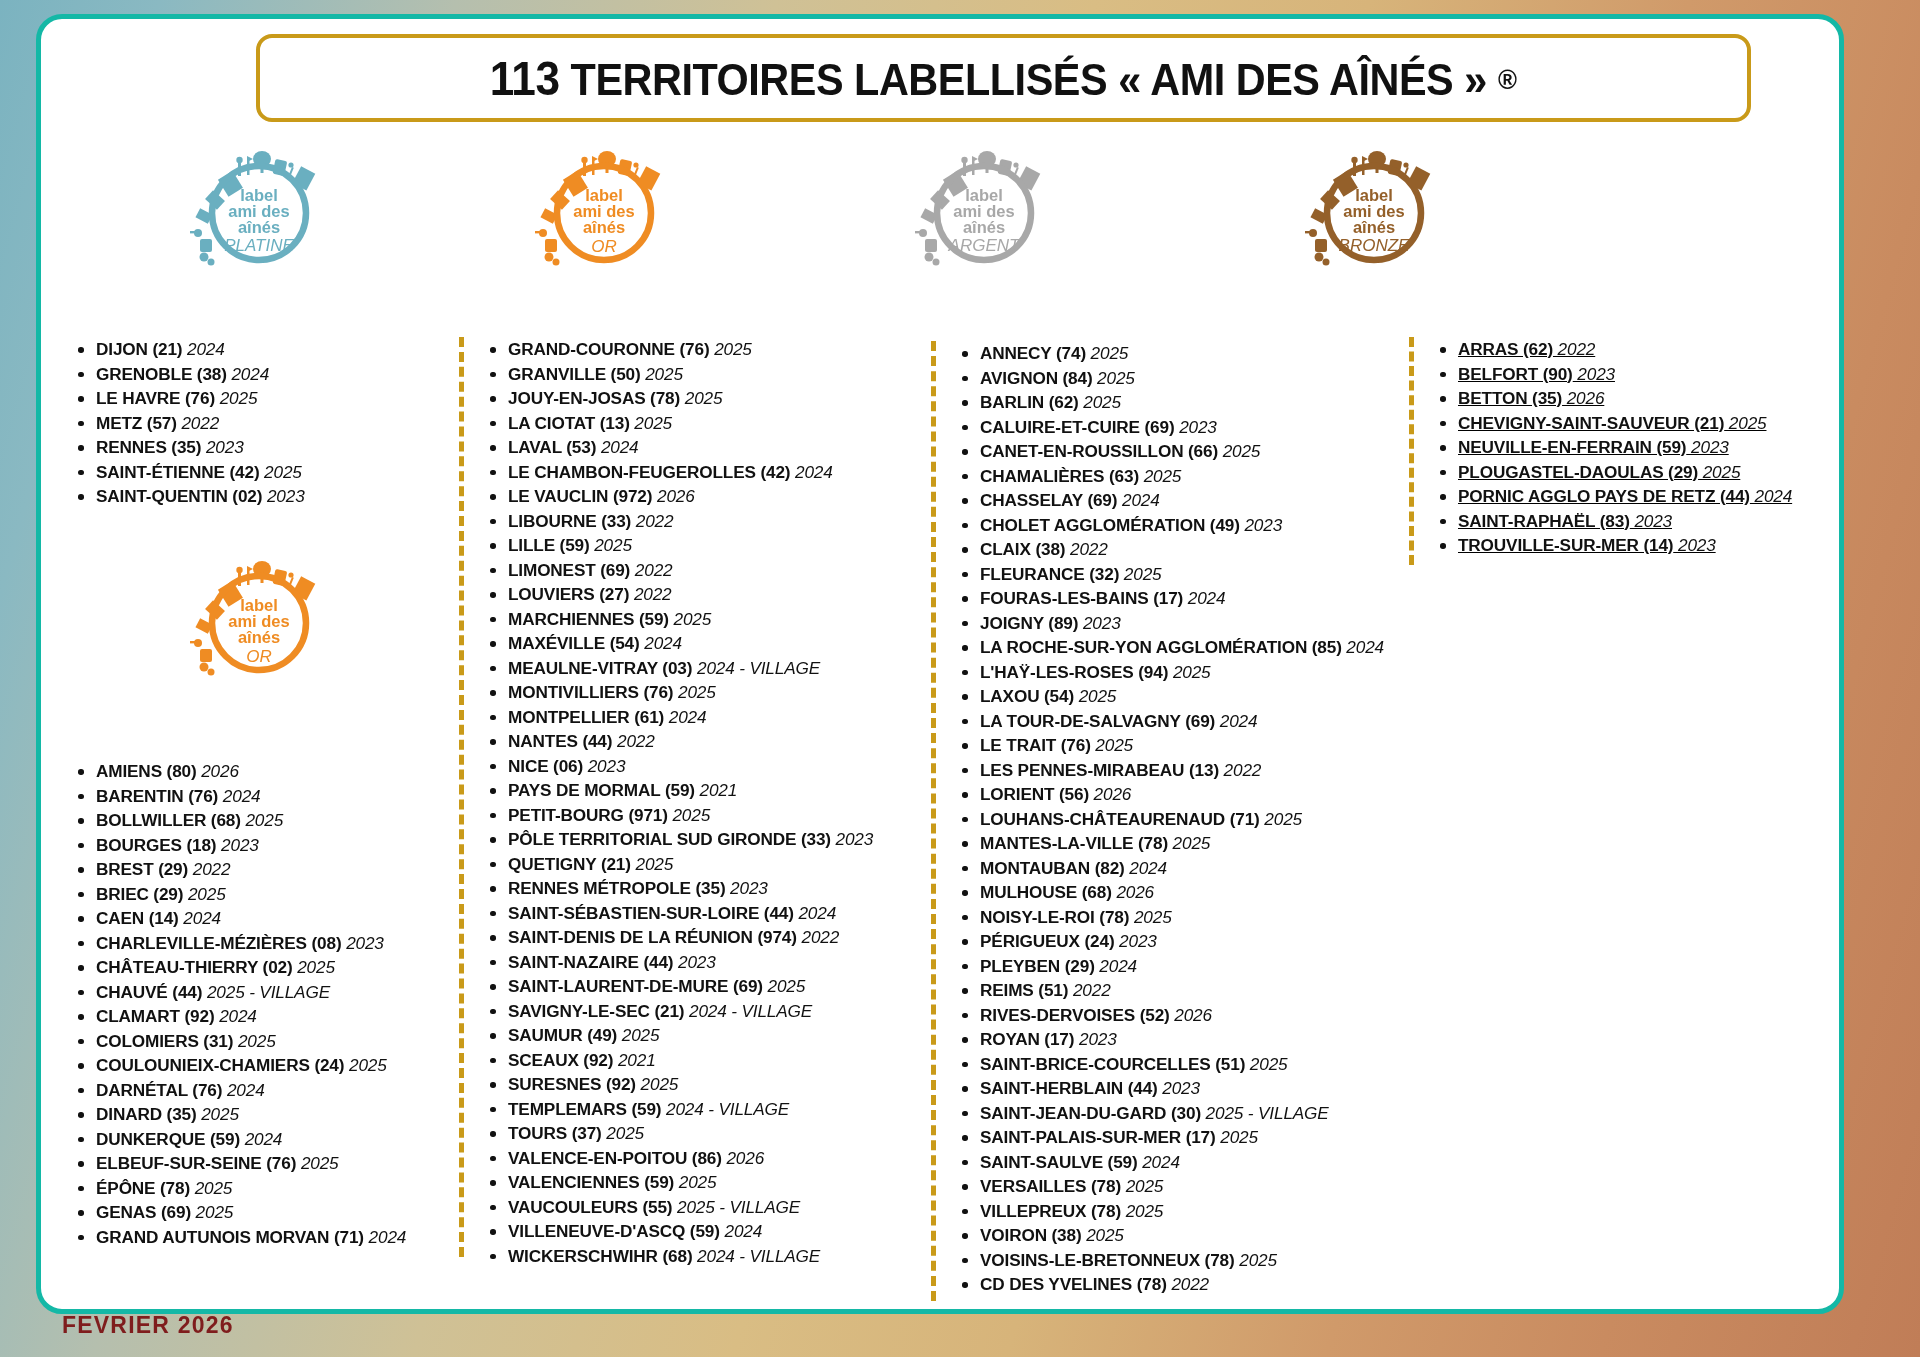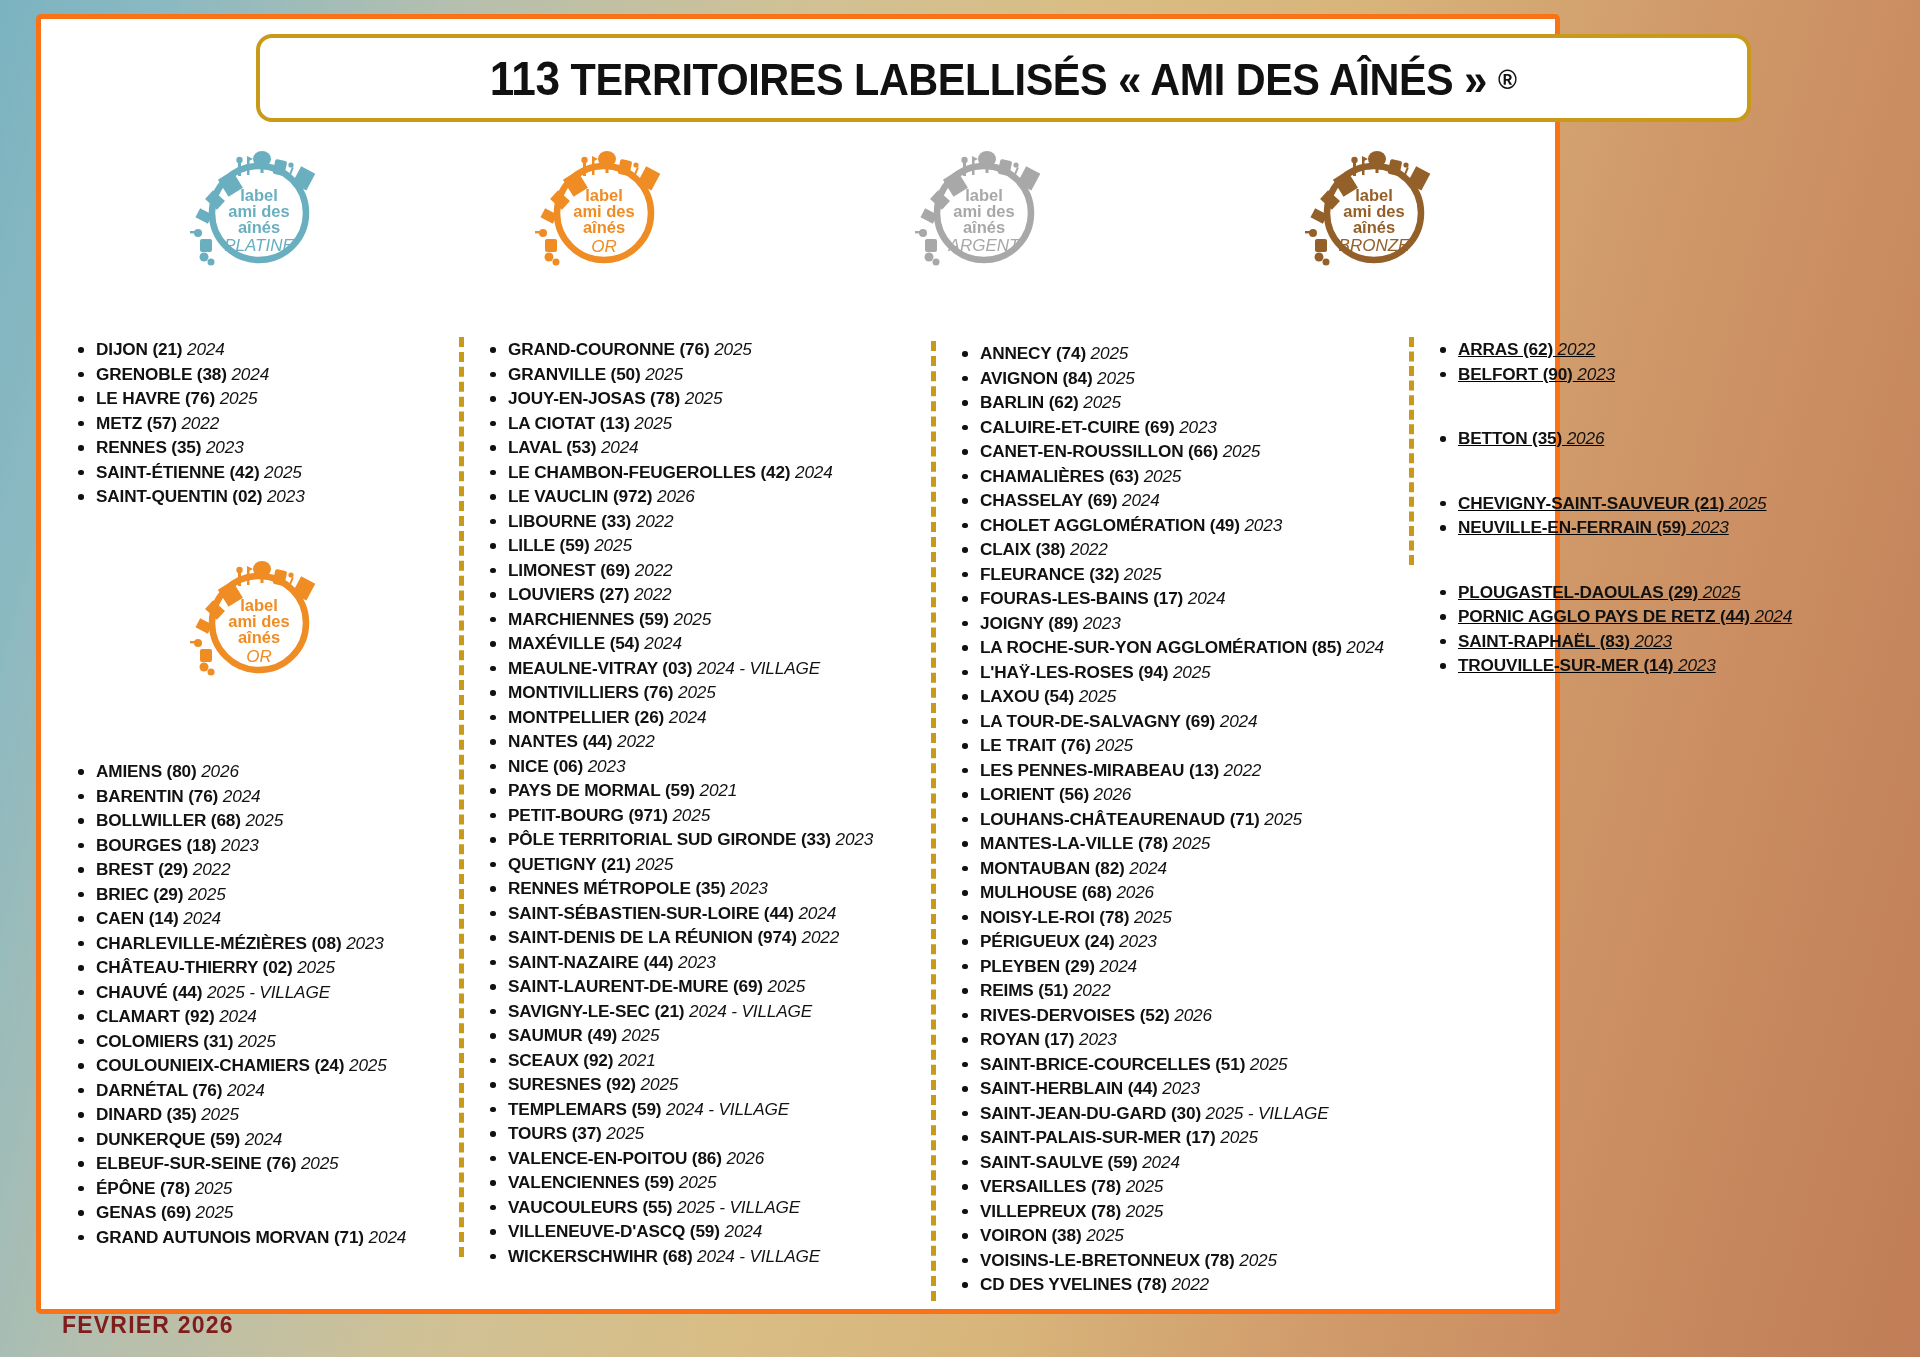--- a/index.html
+++ b/index.html
@@ -23,25 +23,25 @@
         #c98b60 86%,
         #c07d57 100%);
     position: relative;
   }
 
   
   .card {
     position: absolute;
     left: 36px;
     top: 14px;
-    width: 1524px;
+    width: 1808px;
     height: 1300px;
     background: #ffffff;
-    border: 5px solid #f97316;
-    border-radius: 5px;
+    border: 5px solid #14b8a6;
+    border-radius: 26px;
   }
 
   
   .title-plaque {
     position: absolute;
     left: 215px;
     top: 15px;
     width: 1495px;
     height: 88px;
     background: #ffffff;
@@ -117,21 +117,21 @@
   ul.entries li .yr {
     font-style: italic;
     font-weight: normal;
   }
 
   
   li.c-black  { color: #111111; }
   li.c-blue   { color: #6aafc0; }
   li.c-orange { color: #ef8c23; }
   li.c-grey   { color: #a8a8a8; }
-  li.c-bronze { color: #94602a; margin-top: 40px; }
+  li.c-bronze { color: #94602a; }
 
   
   .footer {
     position: absolute;
     left: 62px;
     bottom: 18px;
     font-size: 23px;
     font-weight: bold;
     color: #7f1d1d;
     letter-spacing: 1.2px;
@@ -351,21 +351,21 @@
         <li class="c-black"><span class="nm">LE CHAMBON-FEUGEROLLES (42)</span><span class="yr"> 2024</span></li>
         <li class="c-orange"><span class="nm">LE VAUCLIN (972)</span><span class="yr"> 2026</span></li>
         <li class="c-black"><span class="nm">LIBOURNE (33)</span><span class="yr"> 2022</span></li>
         <li class="c-orange"><span class="nm">LILLE (59)</span><span class="yr"> 2025</span></li>
         <li class="c-black"><span class="nm">LIMONEST (69)</span><span class="yr"> 2022</span></li>
         <li class="c-black"><span class="nm">LOUVIERS (27)</span><span class="yr"> 2022</span></li>
         <li class="c-orange"><span class="nm">MARCHIENNES (59)</span><span class="yr"> 2025</span></li>
         <li class="c-black"><span class="nm">MAXÉVILLE (54)</span><span class="yr"> 2024</span></li>
         <li class="c-black"><span class="nm">MEAULNE-VITRAY (03)</span><span class="yr"> 2024 - VILLAGE</span></li>
         <li class="c-black"><span class="nm">MONTIVILLIERS (76)</span><span class="yr"> 2025</span></li>
-        <li class="c-black"><span class="nm">MONTPELLIER (26)</span><span class="yr"> 2024</span></li>
+        <li class="c-black"><span class="nm">MONTPELLIER (61)</span><span class="yr"> 2024</span></li>
         <li class="c-black"><span class="nm">NANTES (44)</span><span class="yr"> 2022</span></li>
         <li class="c-black"><span class="nm">NICE (06)</span><span class="yr"> 2023</span></li>
         <li class="c-black"><span class="nm">PAYS DE MORMAL (59)</span><span class="yr"> 2021</span></li>
         <li class="c-orange"><span class="nm">PETIT-BOURG (971)</span><span class="yr"> 2025</span></li>
         <li class="c-black"><span class="nm">PÔLE TERRITORIAL SUD GIRONDE (33)</span><span class="yr"> 2023</span></li>
         <li class="c-orange"><span class="nm">QUETIGNY (21)</span><span class="yr"> 2025</span></li>
         <li class="c-black"><span class="nm">RENNES MÉTROPOLE (35)</span><span class="yr"> 2023</span></li>
         <li class="c-black"><span class="nm">SAINT-SÉBASTIEN-SUR-LOIRE (44)</span><span class="yr"> 2024</span></li>
         <li class="c-black"><span class="nm">SAINT-DENIS DE LA RÉUNION (974)</span><span class="yr"> 2022</span></li>
         <li class="c-black"><span class="nm">SAINT-NAZAIRE (44)</span><span class="yr"> 2023</span></li>

